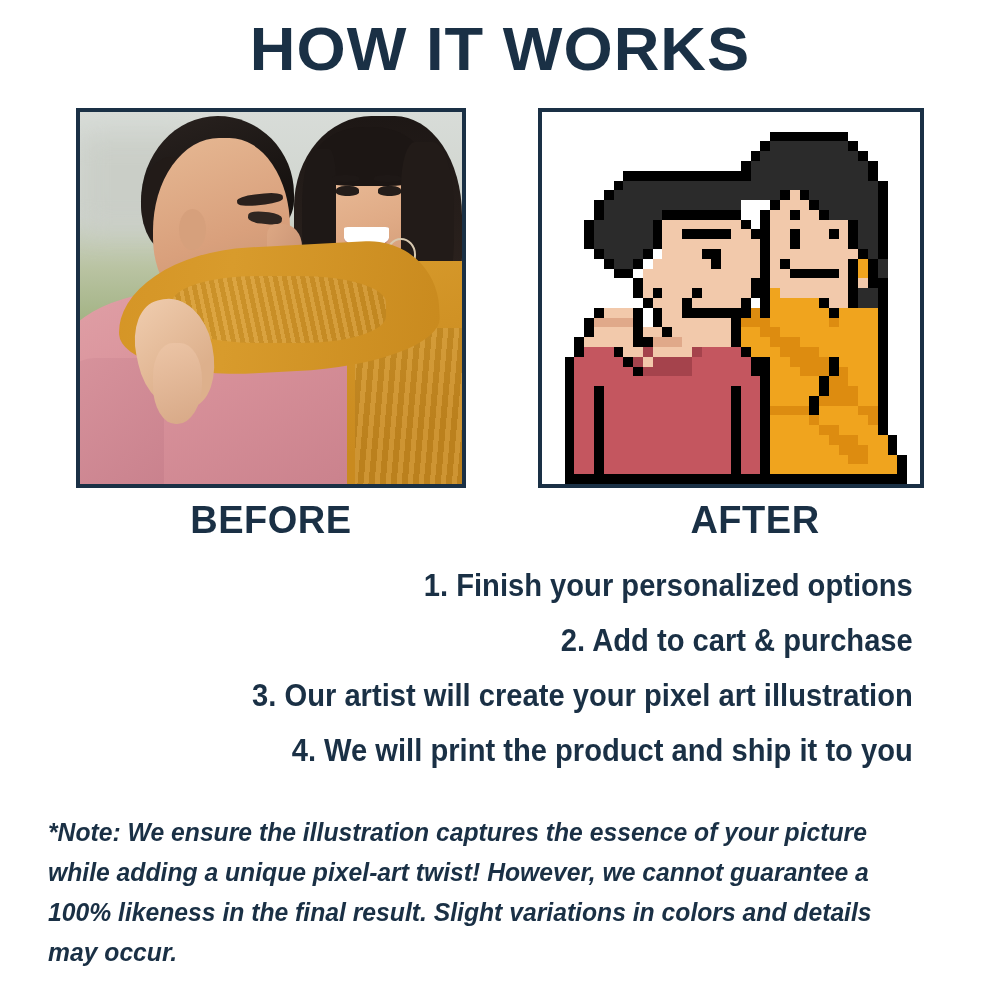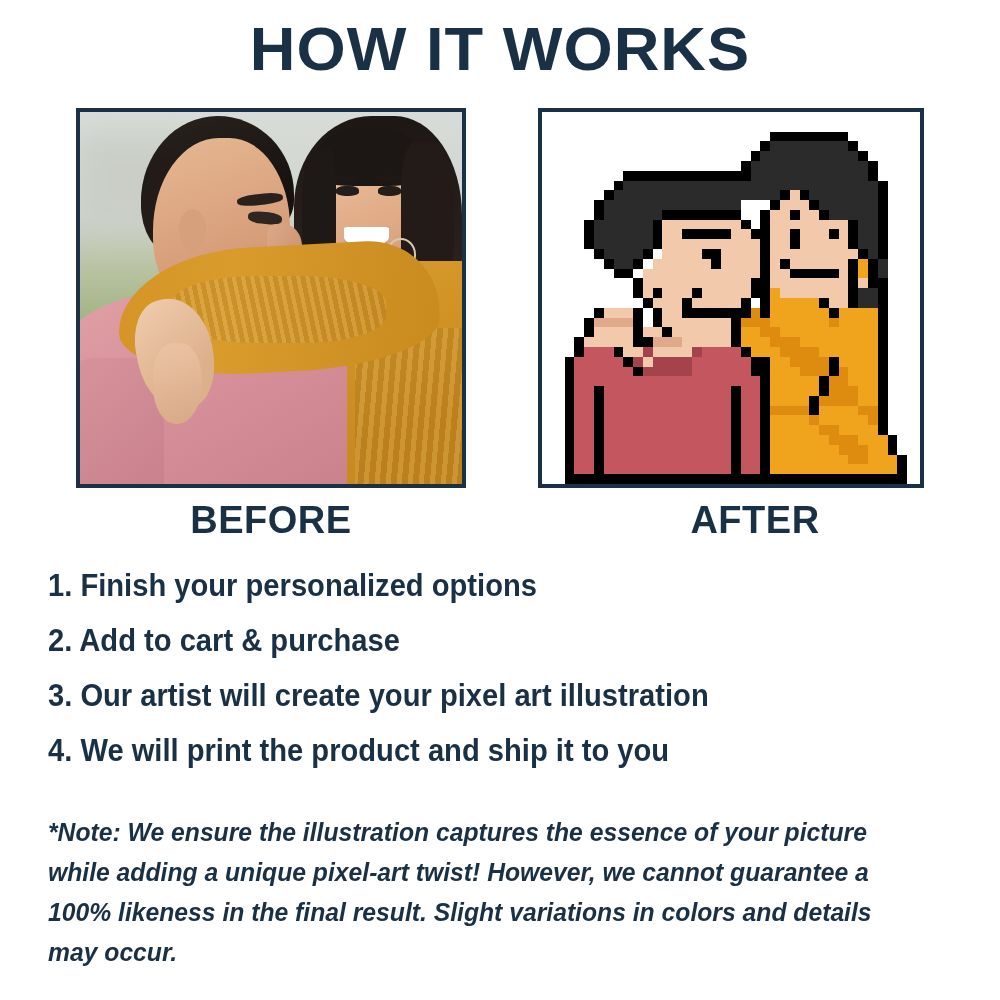--- a/index.html
+++ b/index.html
@@ -228,20 +228,21 @@
   }
   .cap-before { left: 76px; width: 390px; }
   .cap-after  { left: 562px; width: 386px; }
 
   
   .steps {
     position: absolute;
     top: 558px;
     left: 48px;
     width: 920px;
+    text-align: right;
   }
   .step {
     font-family: "Liberation Sans", sans-serif;
     font-weight: bold;
     font-size: 31px;
     line-height: 55px;
     color: #1a3045;
     white-space: nowrap;
     transform: scaleX(0.94);
     transform-origin: left center;

